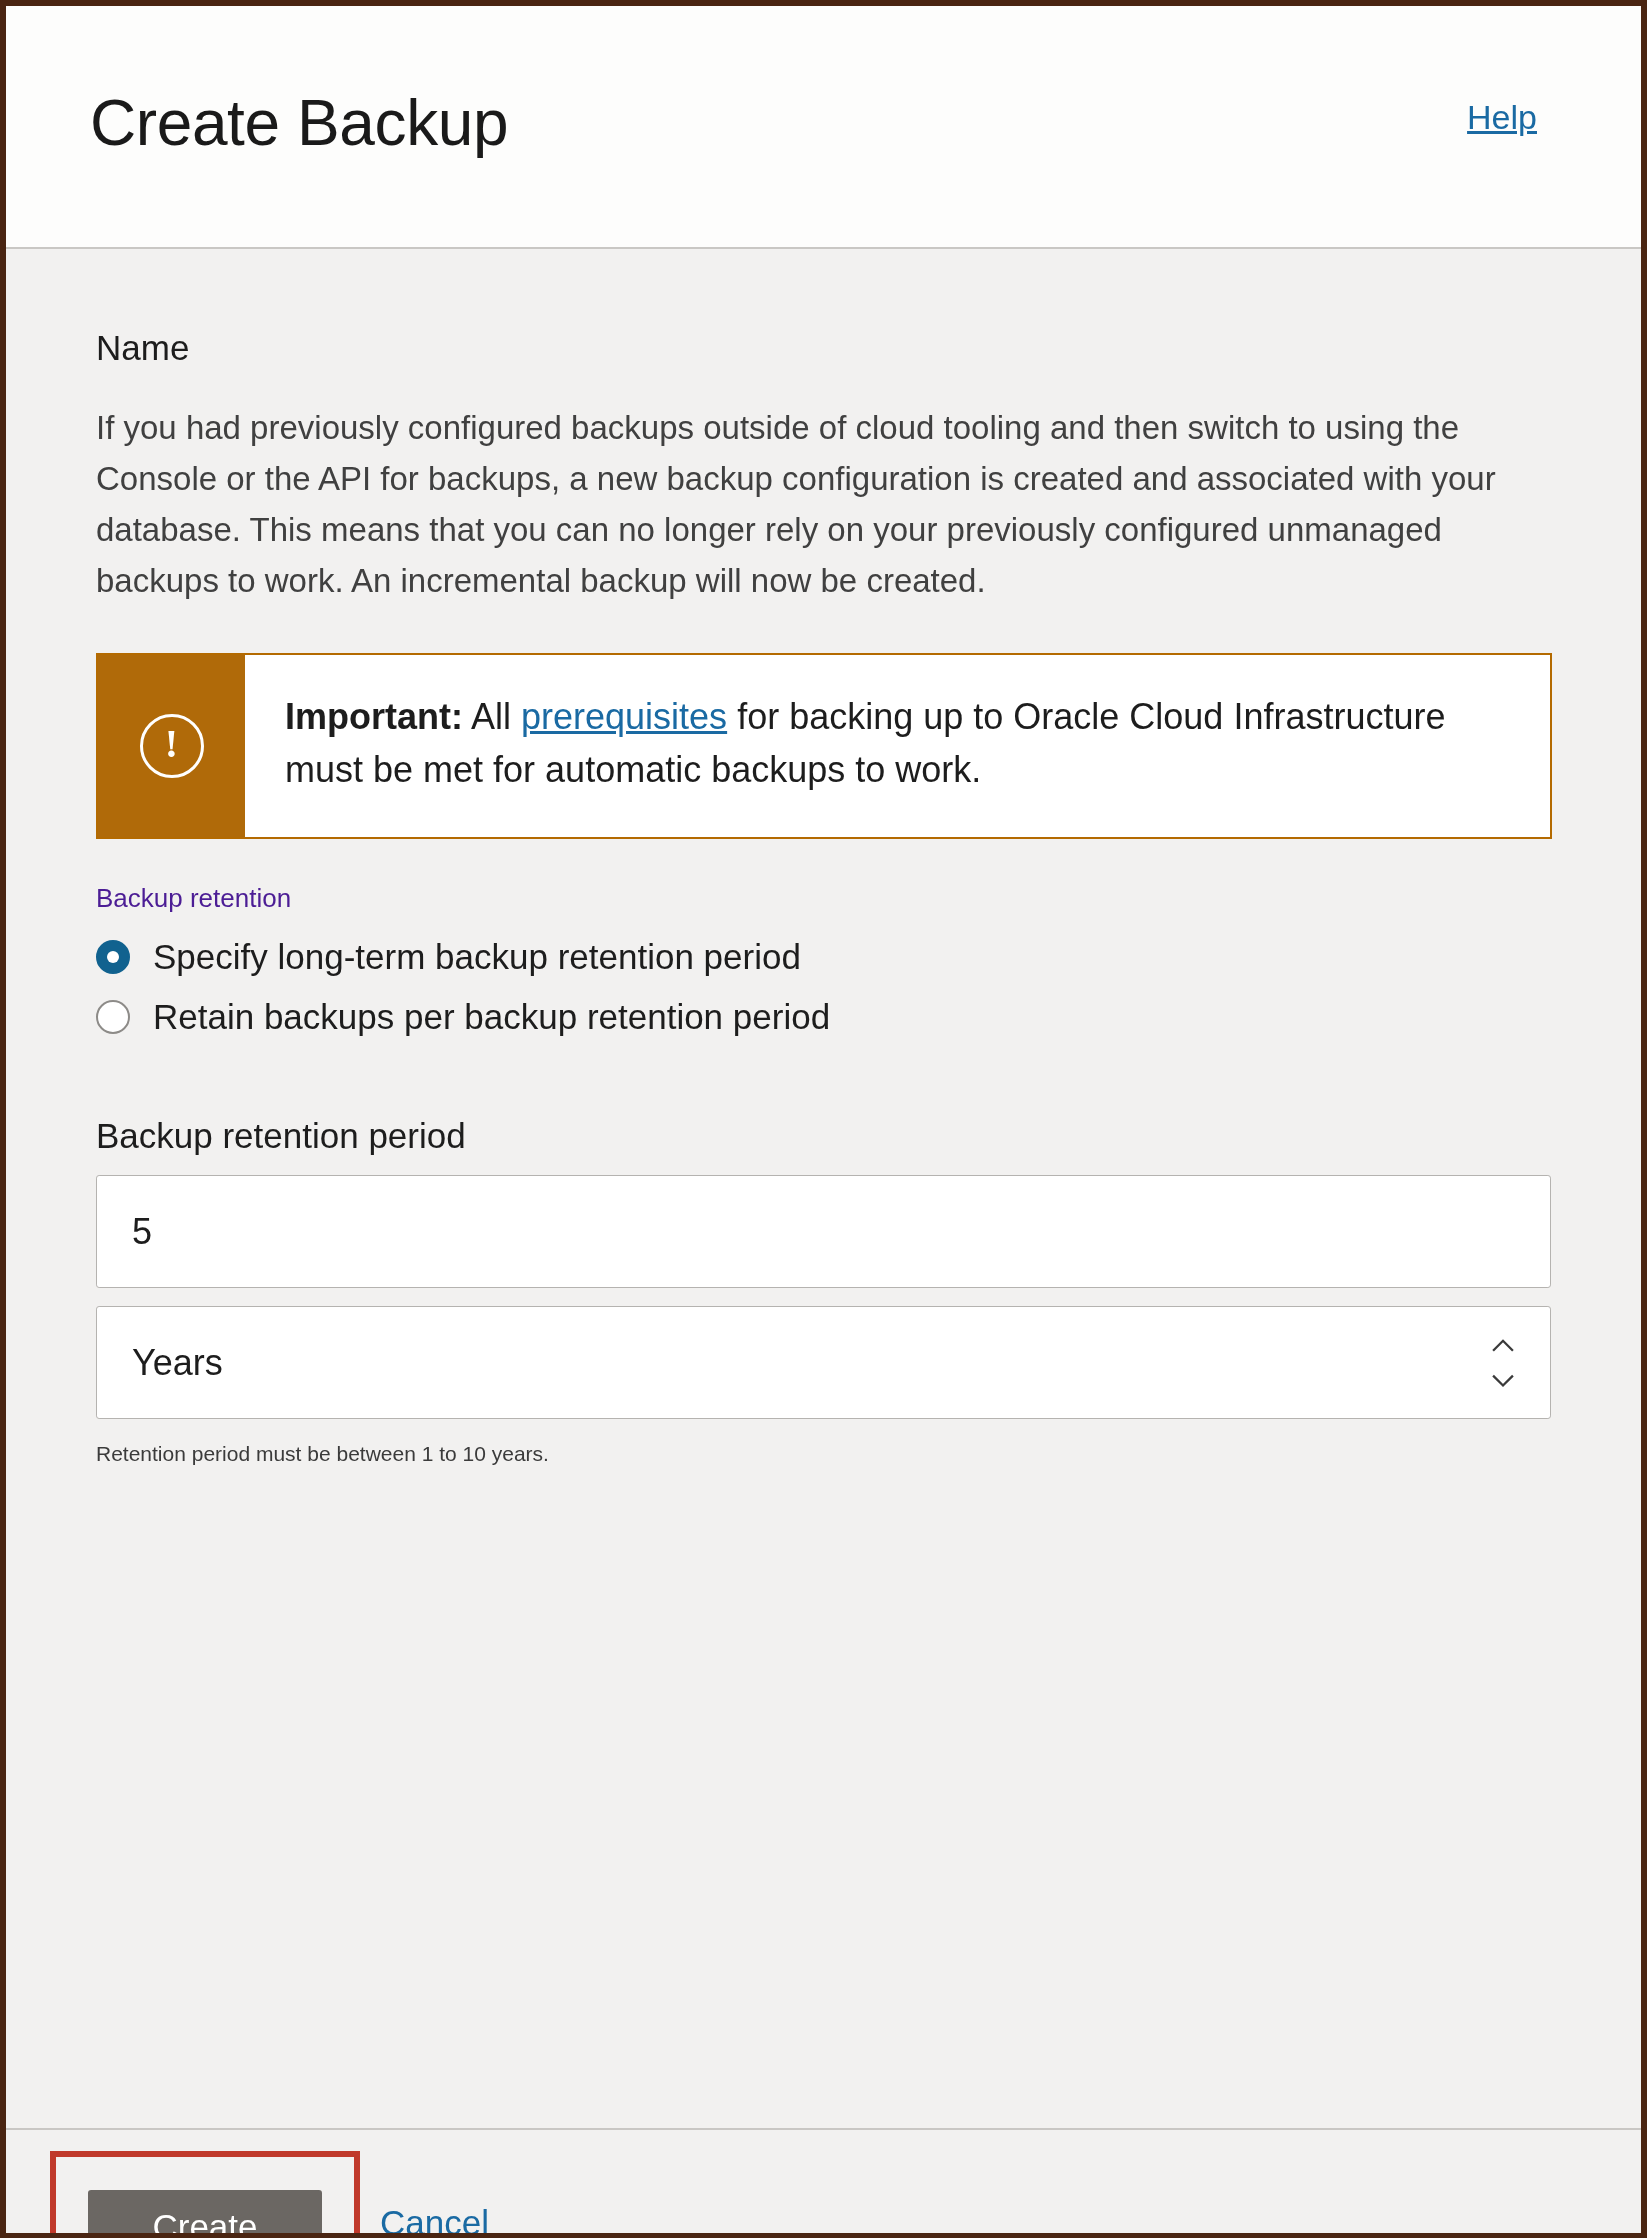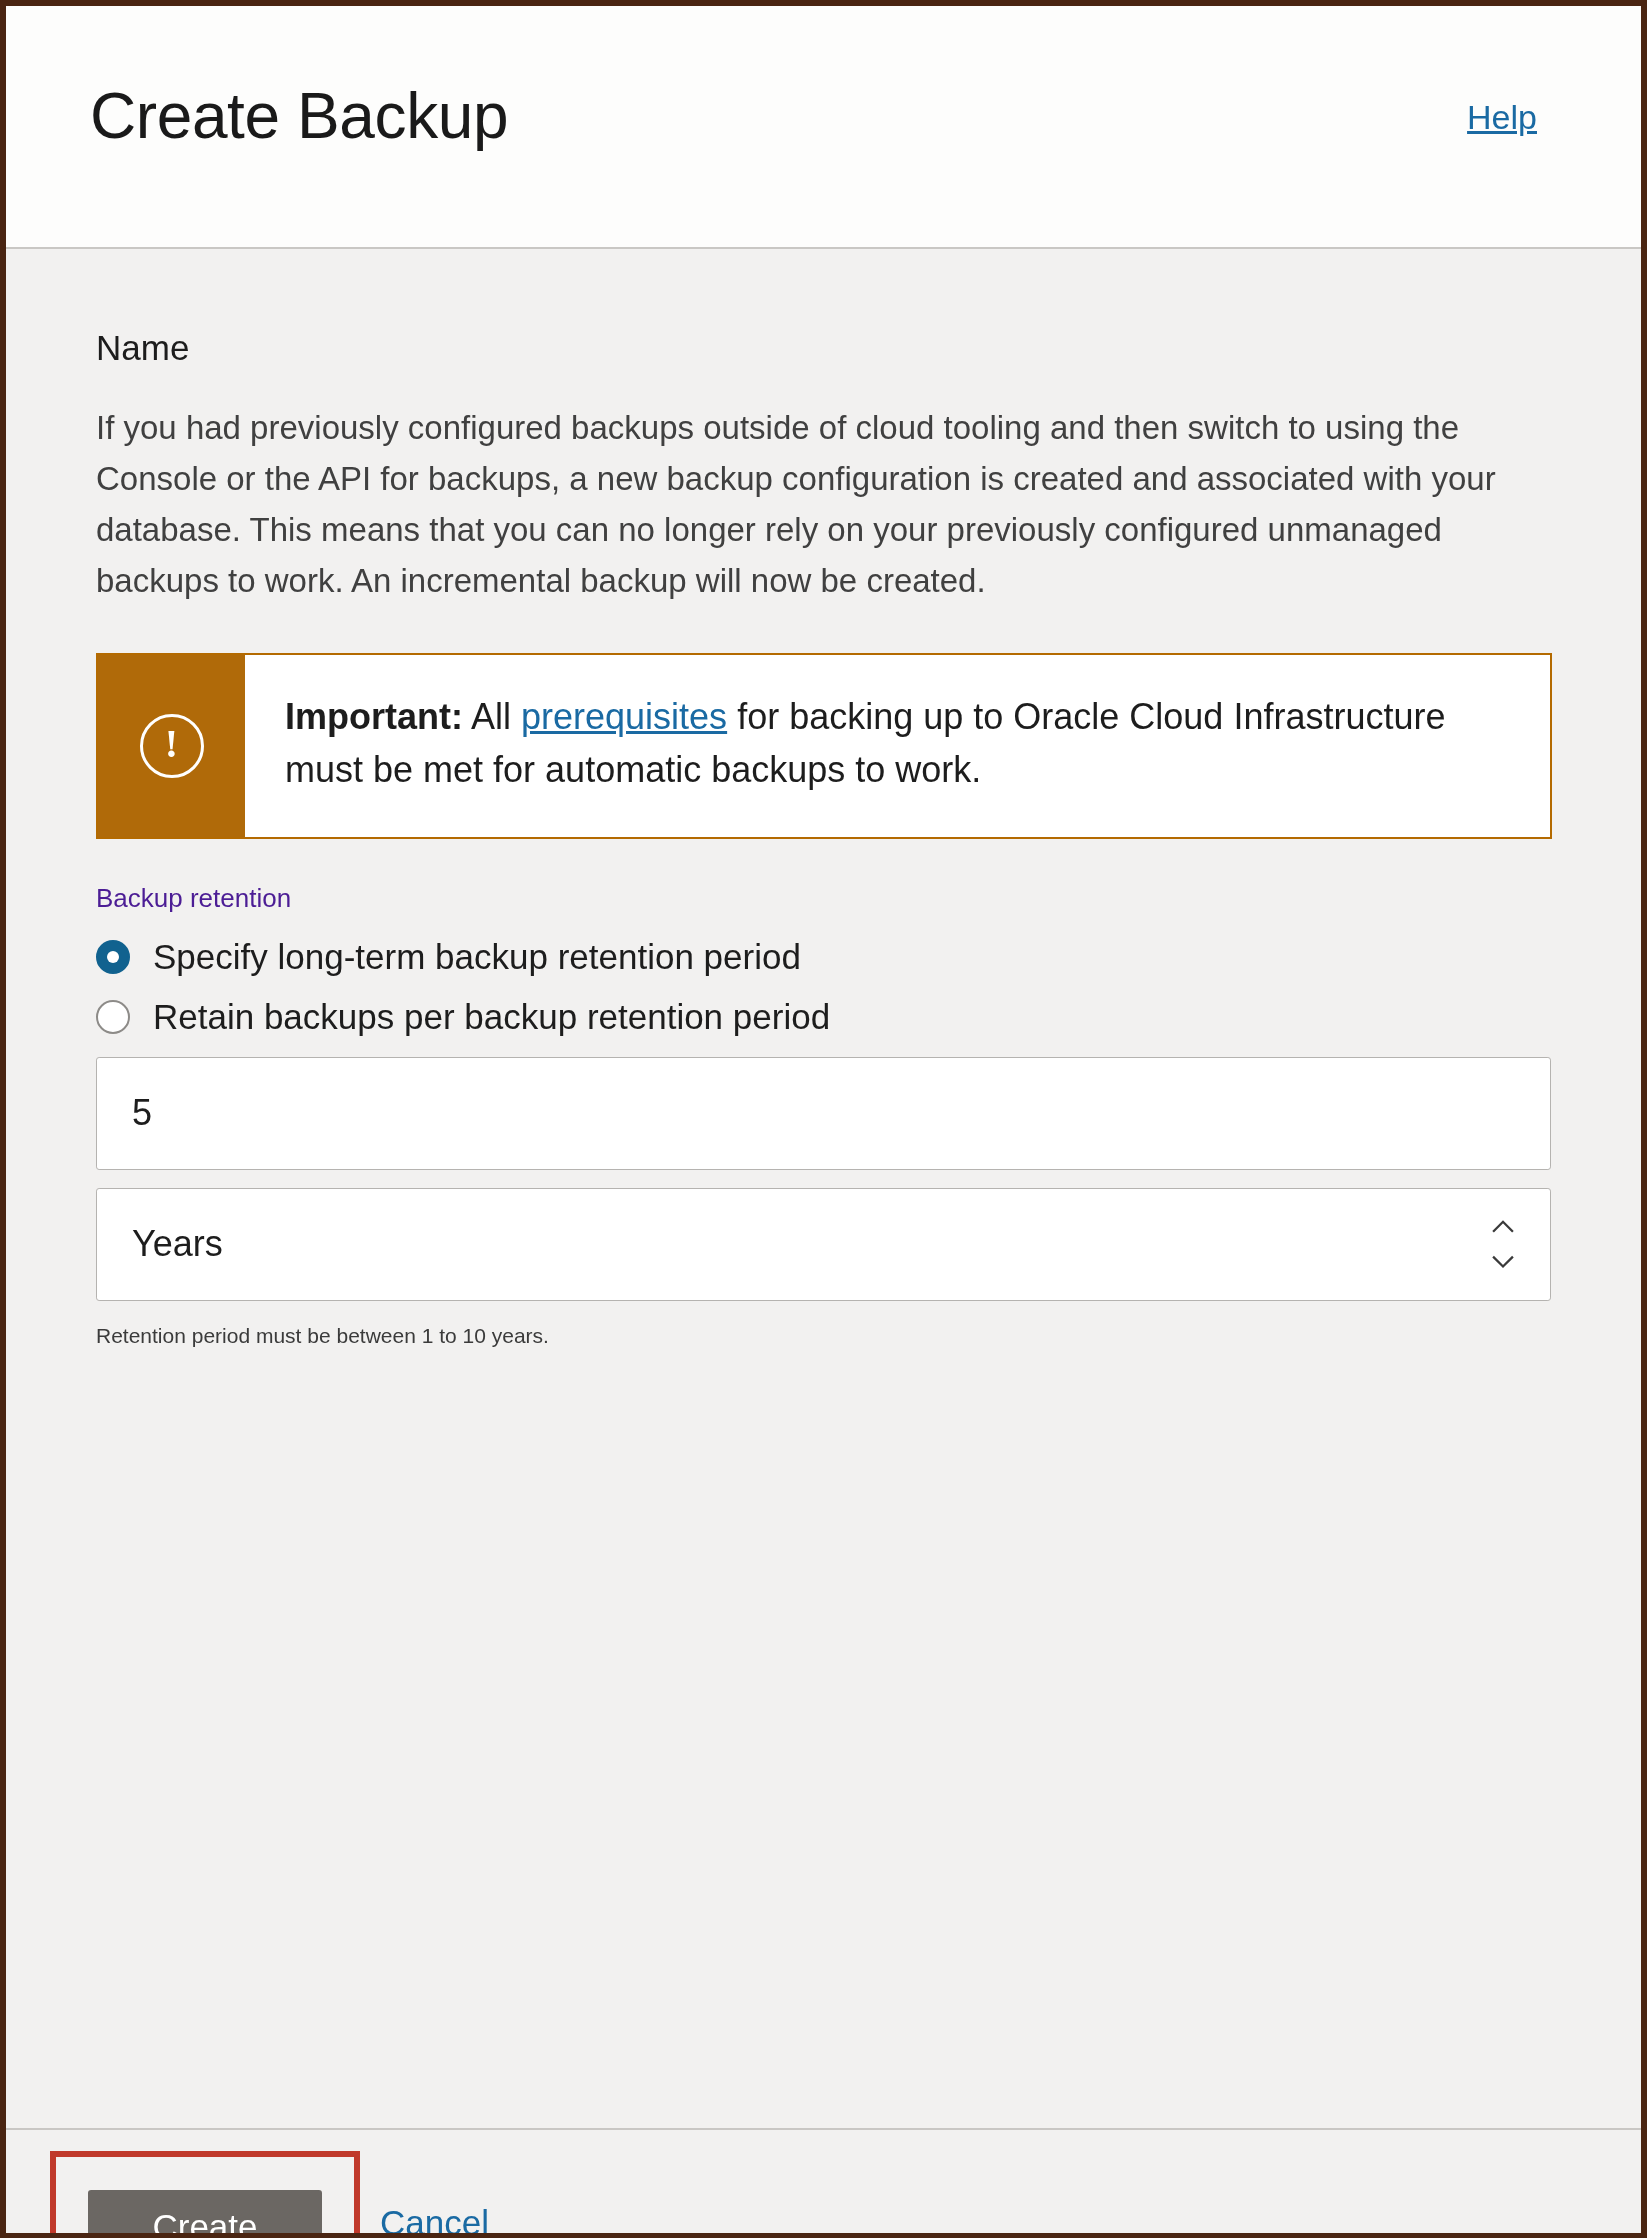--- a/index.html
+++ b/index.html
@@ -28,21 +28,21 @@
   .dialog-header {
     position: relative;
     height: 243px;
     background: #fdfdfc;
     border-bottom: 2.3px solid #c9c7c4;
     box-sizing: border-box;
   }
   .dialog-title {
     position: absolute;
     left: 84px;
-    top: 78px;
+    top: 85px;
     font-size: 64px;
     font-weight: 400;
     color: #1a1a1a;
     letter-spacing: -0.4px;
     line-height: 1;
   }
   .help-link {
     position: absolute;
     right: 104px;
     top: 92px;
@@ -291,20 +291,21 @@
     <div class="radio-row">
       <span class="radio checked"></span>
       <span class="radio-label">Specify long-term backup retention period</span>
     </div>
 
     <div class="radio-row">
       <span class="radio"></span>
       <span class="radio-label">Retain backups per backup retention period</span>
     </div>
 
+    <div class="field-label">Backup retention period</div>
     <div class="text-input" placeholder="Retention period">5</div>
 
     <div class="select-wrap" style="margin-top:18.3px;">
       <div class="select-box">Years</div>
       <span class="spinner-icon">
         <svg width="26" height="18.3" viewBox="0 0 34 24">
             <polyline points="4,18 17,5 30,18" fill="none" stroke="#3a3a3a" stroke-width="3"></polyline>
           </svg>
         <svg width="26" height="18.3" viewBox="0 0 34 24">
             <polyline points="4,6 17,19 30,6" fill="none" stroke="#3a3a3a" stroke-width="3"></polyline>

